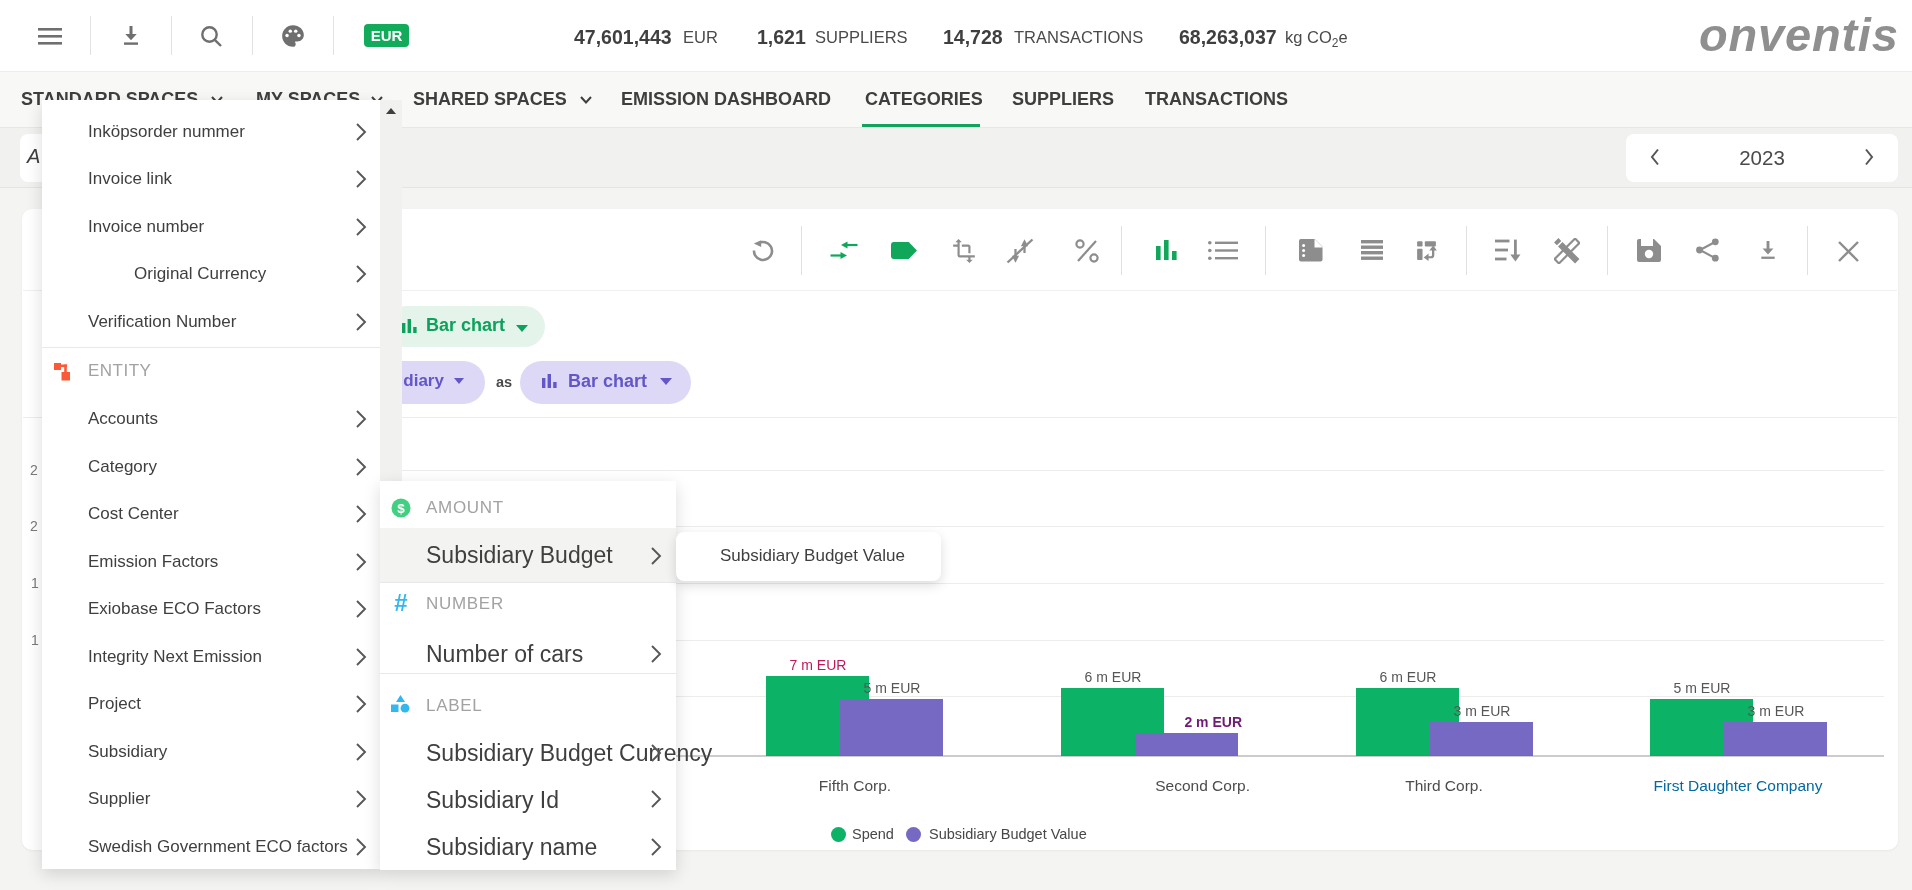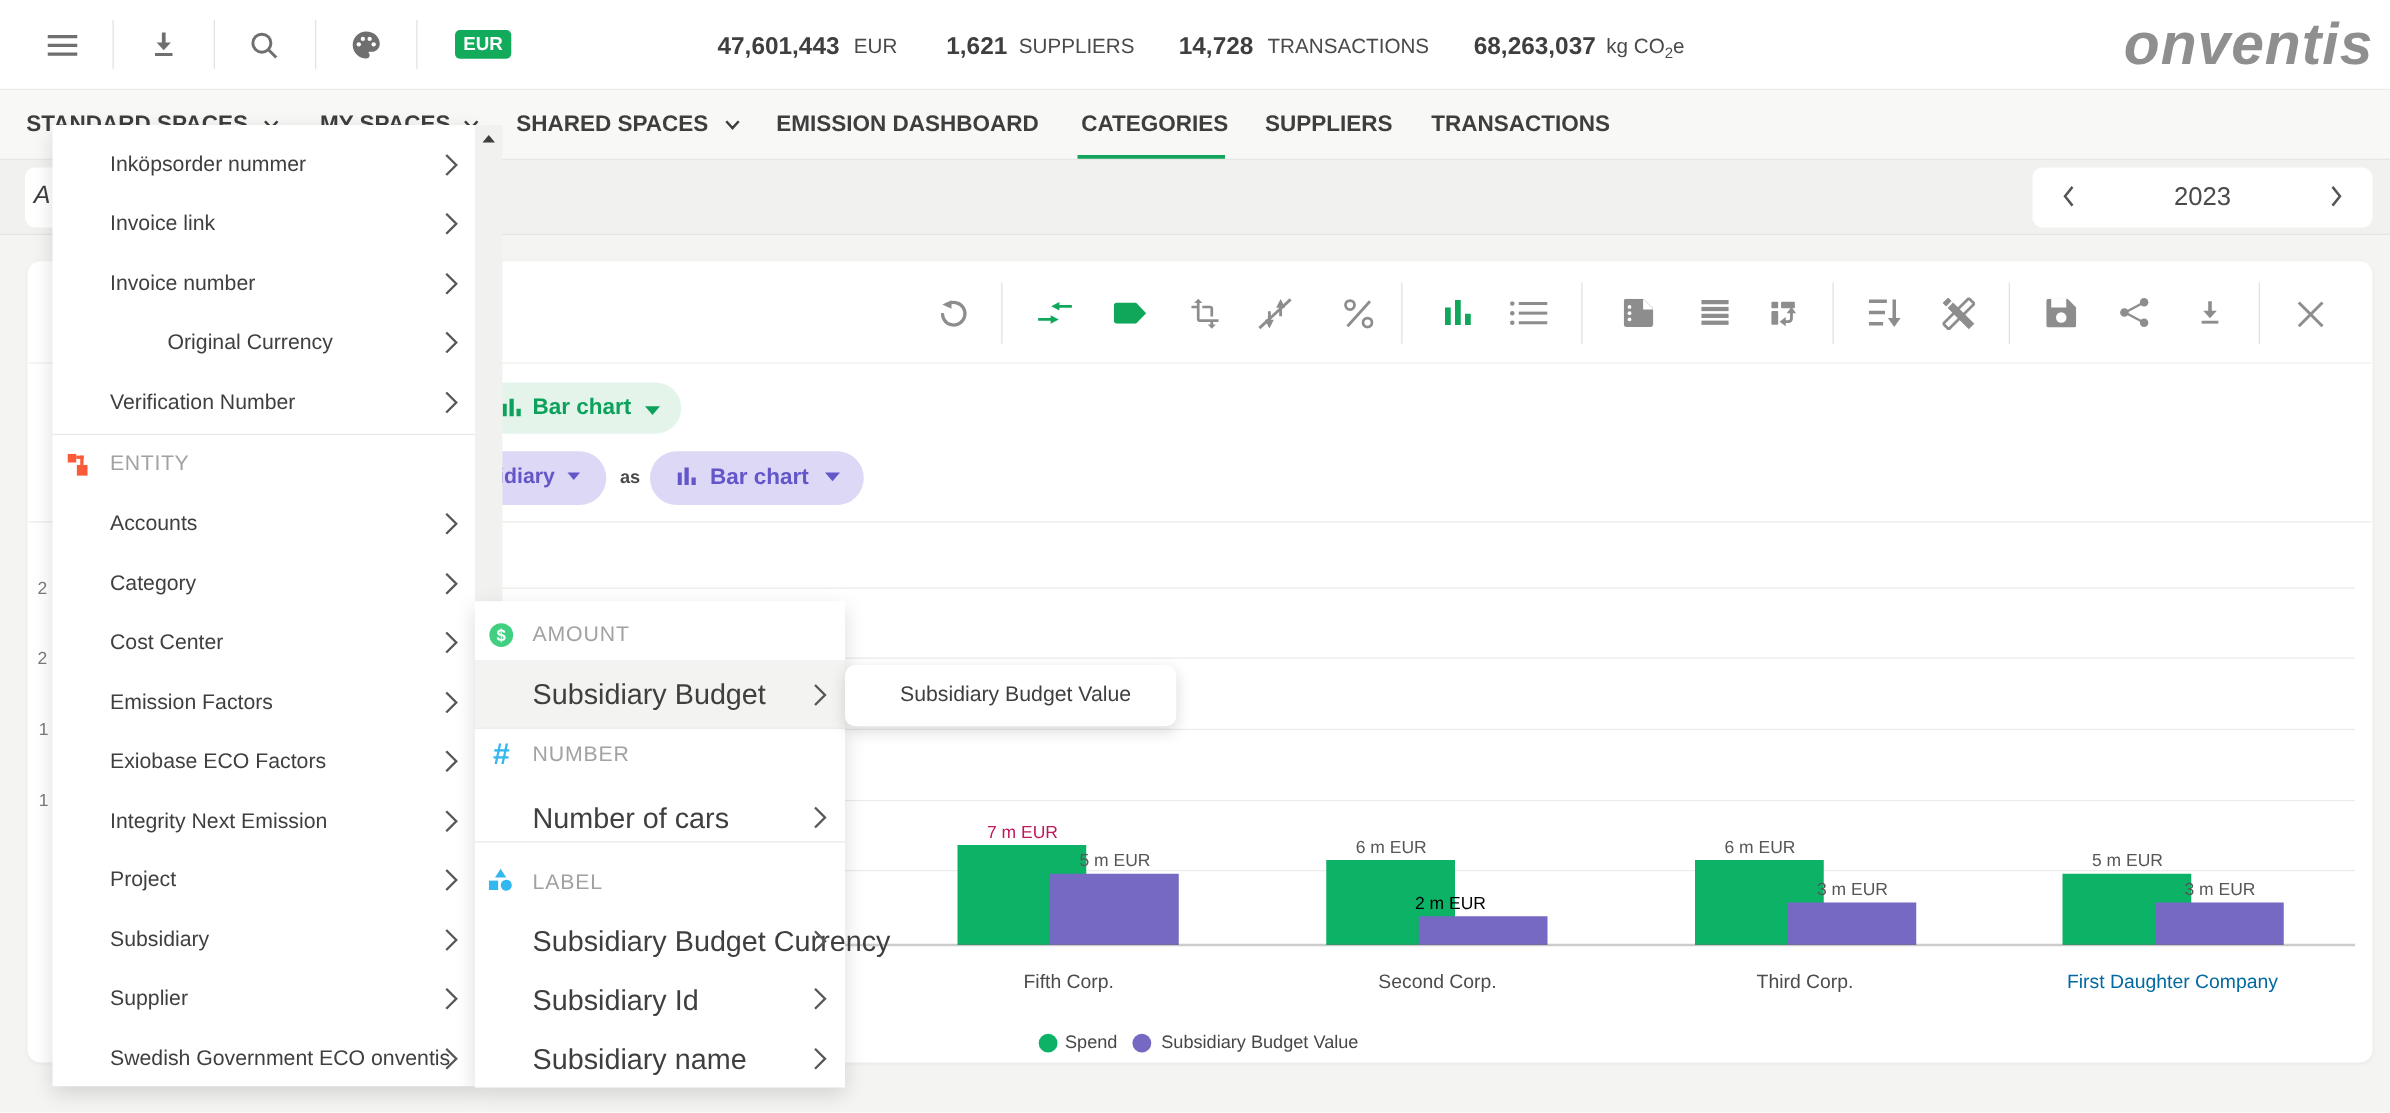--- a/index.html
+++ b/index.html
@@ -281,34 +281,34 @@
 <div class="abs" style="left:31px;top:632px;font-size:14px;line-height:16px;color:#7a7a7a;">1</div>
 
 <div class="abs" style="left:766px;top:676px;width:103px;height:80px;background:#0cb266;"></div>
 <div class="abs" style="left:840px;top:699px;width:103px;height:57px;background:#7569c4;"></div>
 <div class="abs" style="left:763px;top:657px;width:110px;text-align:center;font-size:14px;line-height:16px;color:#be185d;">7 m EUR</div>
 <div class="abs" style="left:837px;top:680px;width:110px;text-align:center;font-size:14px;line-height:16px;color:#565656;">5 m EUR</div>
 
 <div class="abs" style="left:1061px;top:688px;width:103px;height:68px;background:#0cb266;"></div>
 <div class="abs" style="left:1135px;top:733px;width:103px;height:23px;background:#7569c4;"></div>
 <div class="abs" style="left:1058px;top:669px;width:110px;text-align:center;font-size:14px;line-height:16px;color:#565656;">6 m EUR</div>
-<div class="abs" style="left:1132px;top:714px;width:110px;text-align:left;font-size:14px;line-height:16px;color:#000000;">2 m EUR</div>
+<div class="abs" style="left:1132px;top:714px;width:110px;text-align:right;font-size:14px;line-height:16px;color:#701a75;font-weight:bold;">2 m EUR</div>
 
 <div class="abs" style="left:1356px;top:688px;width:103px;height:68px;background:#0cb266;"></div>
 <div class="abs" style="left:1430px;top:722px;width:103px;height:34px;background:#7569c4;"></div>
 <div class="abs" style="left:1353px;top:669px;width:110px;text-align:center;font-size:14px;line-height:16px;color:#565656;">6 m EUR</div>
 <div class="abs" style="left:1427px;top:703px;width:110px;text-align:center;font-size:14px;line-height:16px;color:#565656;">3 m EUR</div>
 
 <div class="abs" style="left:1650px;top:699px;width:103px;height:57px;background:#0cb266;"></div>
 <div class="abs" style="left:1724px;top:722px;width:103px;height:34px;background:#7569c4;"></div>
 <div class="abs" style="left:1647px;top:680px;width:110px;text-align:center;font-size:14px;line-height:16px;color:#565656;">5 m EUR</div>
 <div class="abs" style="left:1721px;top:703px;width:110px;text-align:center;font-size:14px;line-height:16px;color:#565656;">3 m EUR</div>
 
 <div class="abs" style="left:755px;top:777px;width:200px;text-align:center;font-size:15.5px;line-height:18px;color:#4c4c4c;">Fifth Corp.</div>
-<div class="abs" style="left:1050px;top:777px;width:200px;text-align:center;font-size:15.5px;line-height:18px;color:#4c4c4c;">Second Corp.</div>
+<div class="abs" style="left:1050px;top:777px;width:200px;text-align:right;font-size:15.5px;line-height:18px;color:#4c4c4c;">Second Corp.</div>
 <div class="abs" style="left:1344px;top:777px;width:200px;text-align:center;font-size:15.5px;line-height:18px;color:#4c4c4c;">Third Corp.</div>
 <div class="abs" style="left:1638px;top:777px;width:200px;text-align:center;font-size:15.5px;line-height:18px;color:#0369a1;">First Daughter Company</div>
 
 <div class="abs" style="left:831px;top:827px;width:15px;height:15px;border-radius:50%;background:#0cb266;"></div>
 <div class="abs" style="left:852px;top:826px;font-size:14.5px;line-height:17px;color:#474747;">Spend</div>
 <div class="abs" style="left:906px;top:827px;width:15px;height:15px;border-radius:50%;background:#7569c4;"></div>
 <div class="abs" style="left:929px;top:826px;font-size:14.5px;line-height:17px;color:#474747;">Subsidiary Budget Value</div>
 
 <div class="abs" style="left:0;top:0;width:1912px;height:890px;z-index:10;">
 <style>
@@ -385,21 +385,21 @@
       <polyline points="2,2 10,10 2,18" fill="none" stroke="#575757" stroke-width="1.9"></polyline>
     </svg>
 <div class="mitem" style="top:741.5px;">Subsidiary</div>
 <svg class="chev ic" style="left:355px;top:742px;" width="12" height="20" viewBox="0 0 12 20">
       <polyline points="2,2 10,10 2,18" fill="none" stroke="#575757" stroke-width="1.9"></polyline>
     </svg>
 <div class="mitem" style="top:789px;">Supplier</div>
 <svg class="chev ic" style="left:355px;top:789px;" width="12" height="20" viewBox="0 0 12 20">
       <polyline points="2,2 10,10 2,18" fill="none" stroke="#575757" stroke-width="1.9"></polyline>
     </svg>
-<div class="mitem" style="top:836.5px;">Swedish Government ECO onventis</div>
+<div class="mitem" style="top:836.5px;">Swedish Government ECO factors</div>
 <svg class="chev ic" style="left:355px;top:837px;" width="12" height="20" viewBox="0 0 12 20">
       <polyline points="2,2 10,10 2,18" fill="none" stroke="#575757" stroke-width="1.9"></polyline>
     </svg>
 
 <div class="abs" style="left:380px;top:481px;width:296px;height:389px;background:#ffffff;box-shadow:0 5px 16px rgba(0,0,0,0.14);"></div>
 <div class="abs" style="left:380px;top:528px;width:296px;height:54px;background:#f3f3f1;"></div>
 <div class="abs" style="left:380px;top:582px;width:296px;height:1px;background:#e8e8e6;"></div>
 <div class="abs" style="left:380px;top:673px;width:296px;height:1px;background:#e8e8e6;"></div>
 
 <svg class="abs ic" style="left:391px;top:498px;" width="20" height="20" viewBox="0 0 20 20">

